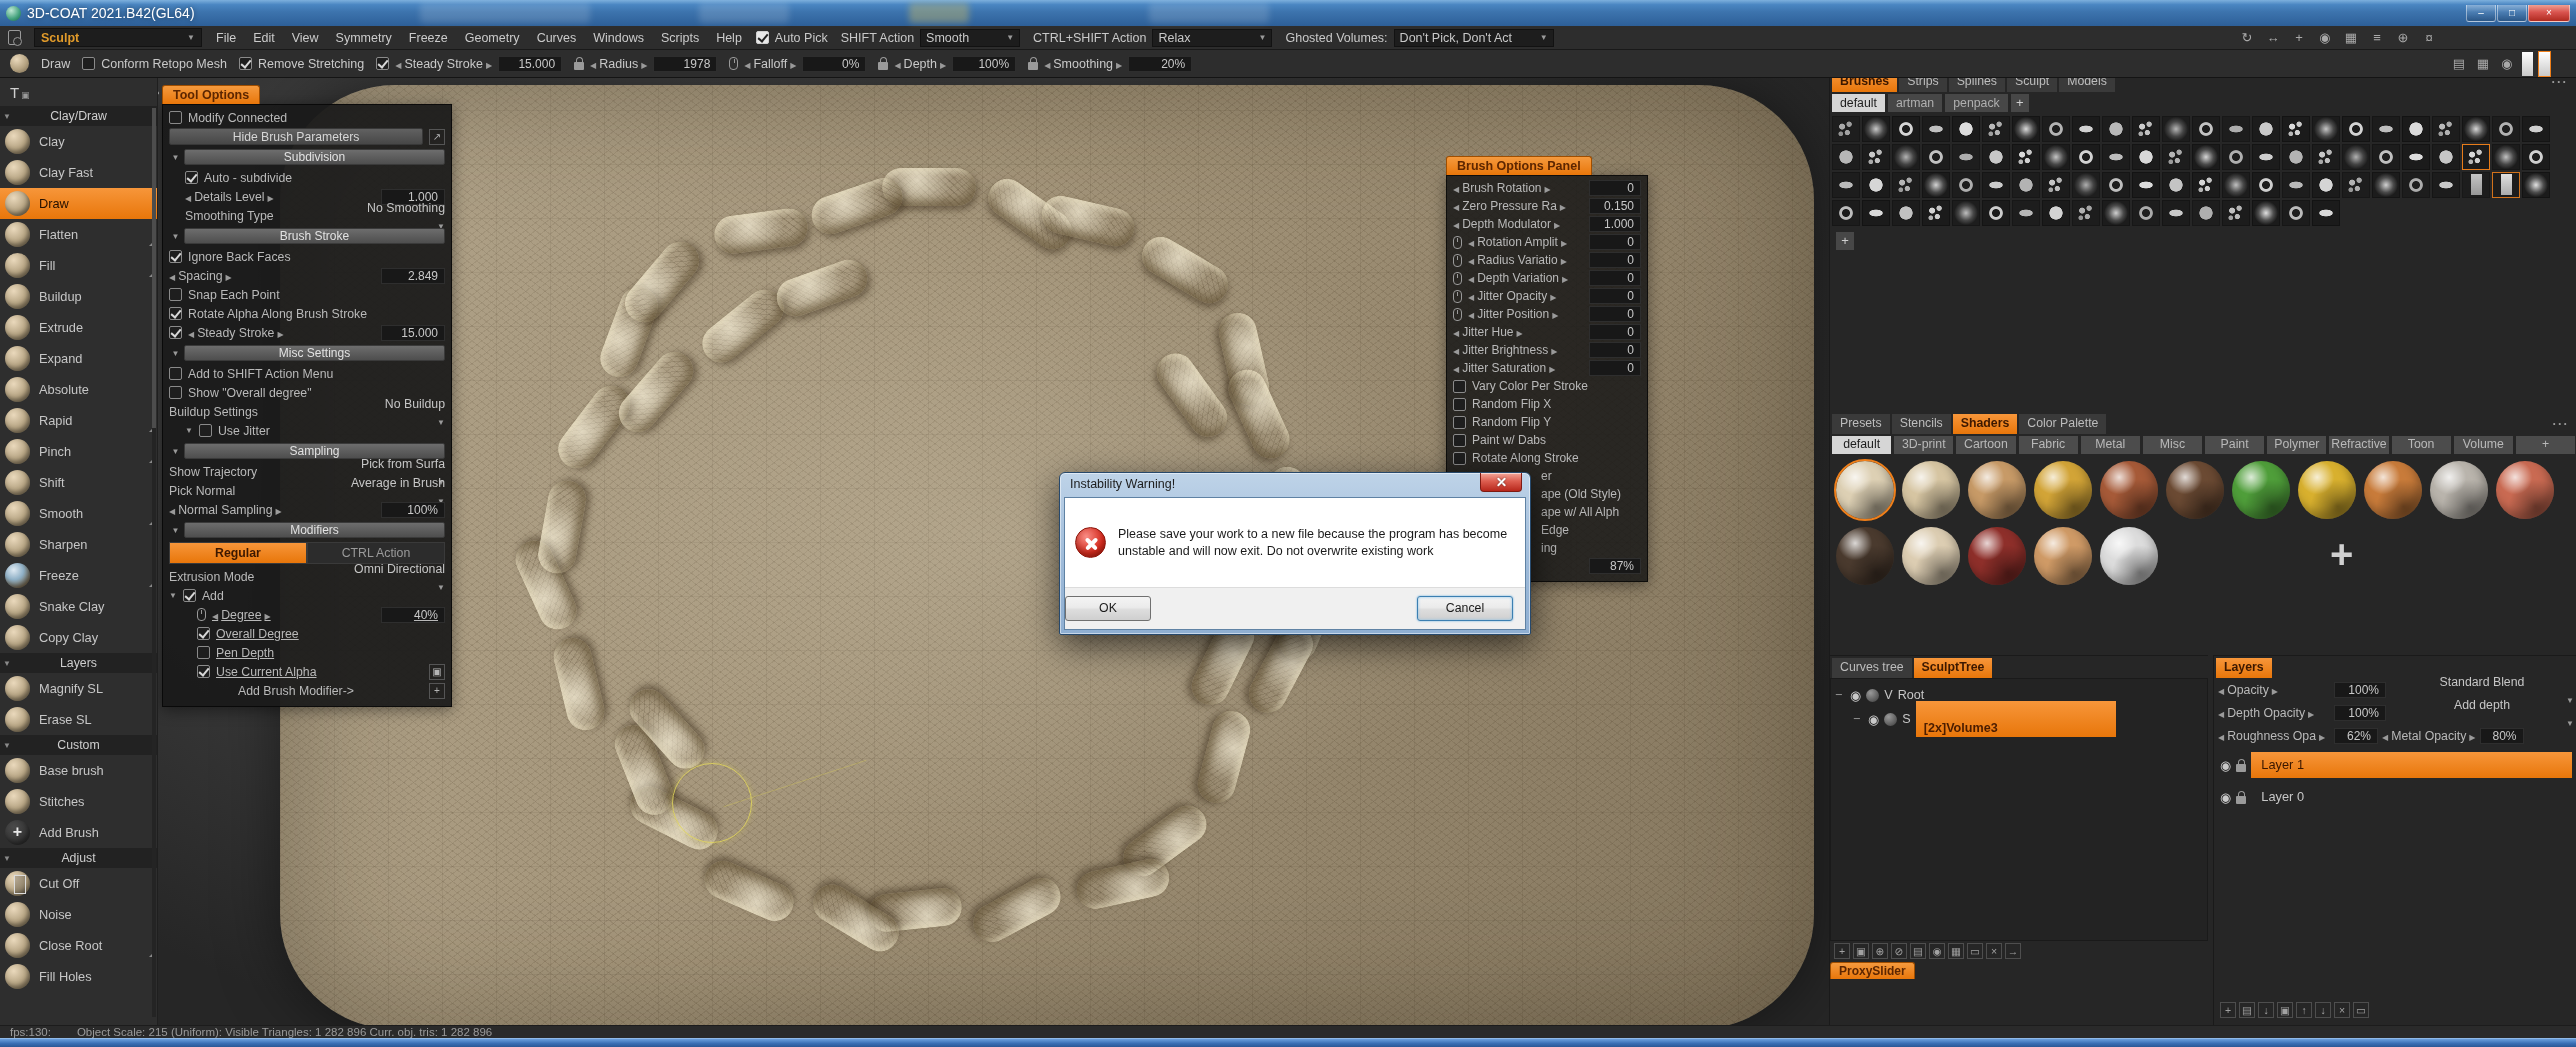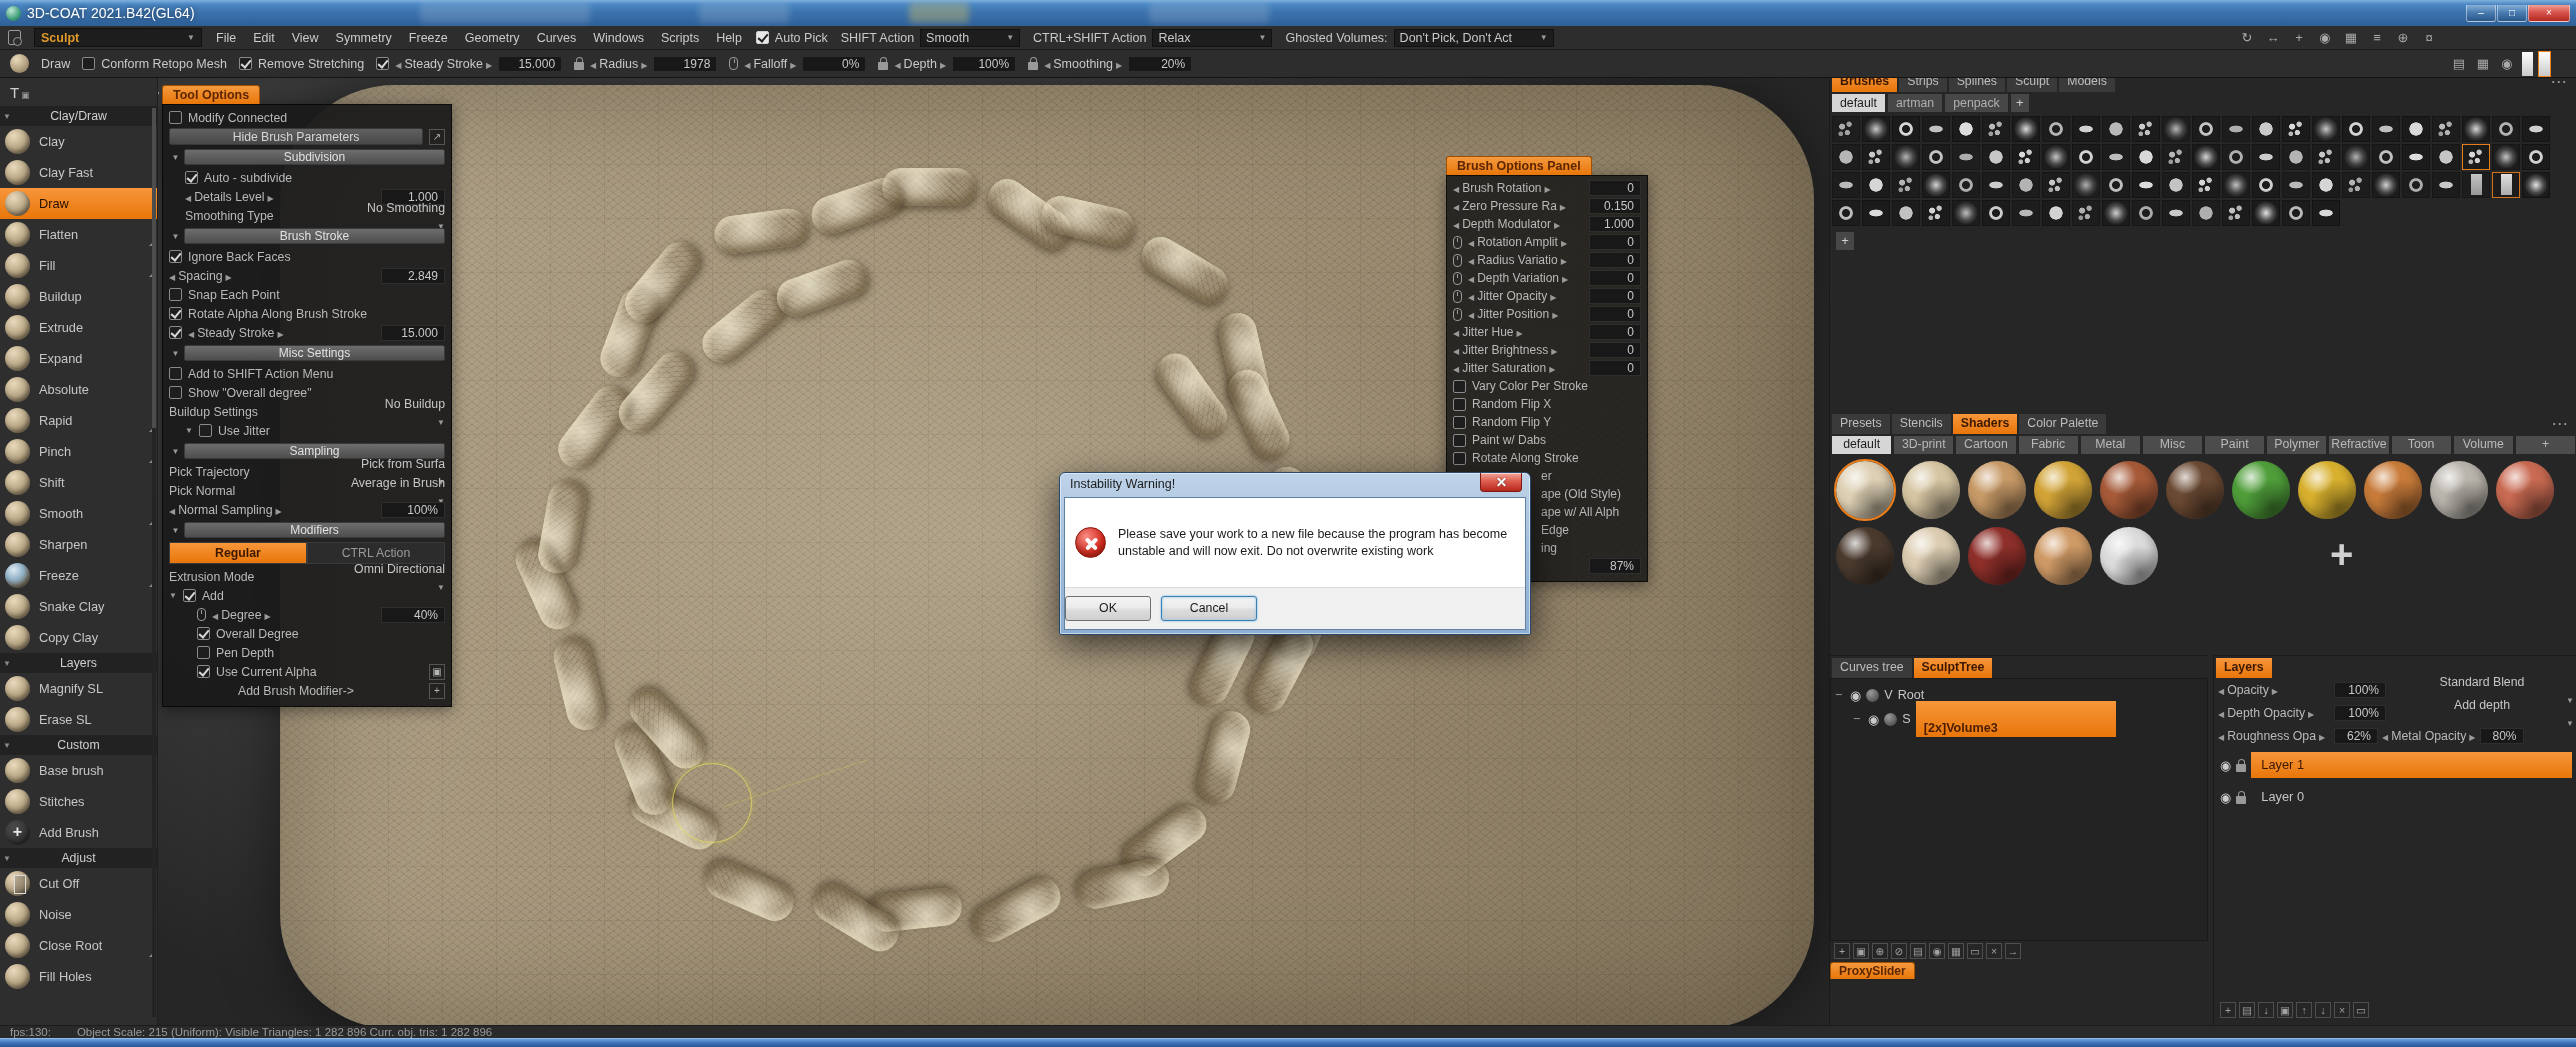--- a/index.html
+++ b/index.html
@@ -126,21 +126,21 @@
   .row { display:flex; align-items:center; height:19px; font-size:12.3px; color:#b9b9b9; gap:6px; }
   .row .val { margin-left:auto; }
   .sec { display:flex; align-items:center; height:18px; margin:2px 0; gap:2px; }
   .sec .tri { font-size:8px; color:#9a9a9a; width:13px; text-align:center; }
   .sec .bar { flex:1; background:linear-gradient(#6d6d6d,#4e4e4e); border:1px solid #3a3a3a;
     color:#e2e2e2; text-align:center; font-size:12px; height:16px; line-height:15px; border-radius:2px; }
   .wbtn { flex:1; background:linear-gradient(#616161,#474747); border:1px solid #383838;
     color:#d6d6d6; text-align:center; height:17px; line-height:16px; font-size:12.2px; border-radius:2px; }
   .sqico { width:16px; height:16px; border:1px solid #555; color:#b5b5b5; font-size:10px;
     text-align:center; line-height:14px; flex:none; }
-  .ind1 { padding-left:16px; } .ind2 { padding-left:28px; }
+  .ind1 { padding-left:16px; } .ind2 { padding-left:28px;text-decoration:underline; }
   .ddval { margin-left:auto; display:flex; align-items:center; gap:7px; color:#c6c6c6;flex-direction:column; }
   .mtabs { display:flex; height:22px; margin:3px 0; }
   .mtab { flex:1; text-align:center; line-height:21px; font-size:12.3px; background:#2c2c2c;
     border:1px solid #3a3a3a; color:#9a9a9a; }
   .mtab.sel { background:linear-gradient(#f7963a,#e8760a); color:#3c1800; font-weight:bold; }
   #tool-options { position:absolute; left:4px; top:7px; width:290px; z-index:5; }
   #brush-options { position:absolute; left:1288px; top:78px; width:202px; z-index:6; }
   #brush-options .panel-body { background:rgba(22,22,22,.84); }
   #brush-options .row { height:18px; font-size:12px; }
   #brush-options .val { min-width:52px; }
@@ -162,21 +162,21 @@
   #dialog-inner { width:100%; height:100%; background:#fff; border:1px solid #5f82a4; display:flex; flex-direction:column; }
   #dialog-body { flex:1; display:flex; align-items:center; gap:12px; padding:0 10px; }
   .err-ico { width:31px; height:31px; border-radius:50%; flex:none;
     background:radial-gradient(circle at 35% 30%, #f98d85, #d62c1f 60%, #9e1508); border:1px solid #8c150b;
     position:relative; box-shadow:inset 0 -4px 6px rgba(0,0,0,.25); }
   .err-ico .x1,.err-ico .x2 { position:absolute; left:8px; top:13.5px; width:15px; height:3.5px;
     background:#fff; border-radius:2px; }
   .err-ico .x1 { transform:rotate(45deg);} .err-ico .x2 { transform:rotate(-45deg);}
   #dialog-msg { width:402px; color:#1a1a1a; font-size:12.5px; line-height:17px; }
   #dialog-footer { height:42px; background:#f0f0f0; border-top:1px solid #dcdcdc; display:flex;
-    align-items:center; justify-content:flex-start; gap:10px; padding-right:12px; }
+    align-items:center; justify-content:space-between; gap:10px; padding-right:12px; }
   .win-btn { min-width:86px; height:25px; border:1px solid #707070; border-radius:3px;
     background:linear-gradient(#f4f4f4,#ebebeb 45%,#dddddd 55%,#cfcfcf); font-size:12.3px; color:#1a1a1a;
     text-align:center; line-height:23px; }
   .win-btn.focus { min-width:96px; border-color:#3c7fb1; box-shadow:inset 0 0 3px #8bc4ea, 0 0 2px #5aa8dd; }
 
   
   #right-dock { position:absolute; left:1829px; top:-8px; width:747px; height:955px; background:#262626;
     border-left:1px solid #1a1a1a; z-index:15; }
   #dock-tabs, #shader-tabs { display:flex; gap:2px; padding:2px 2px 0 2px; height:22px; }
   .dtab { background:#3a3a3a; color:#bdbdbd; font-size:12.3px; padding:1px 8px; line-height:17px; }
@@ -630,21 +630,21 @@
         <div class="row ind1">
           <span class="tri" style="font-size:8px;color:#9a9a9a">▼</span>
           <span class="cb"></span>
           <span>Use Jitter</span>
         </div>
         <div class="sec">
           <span class="tri">▼</span>
           <div class="bar">Sampling</div>
         </div>
         <div class="row">
-          <span>Pick Trajectory</span>
+          <span>Show Trajectory</span>
           <span class="ddval">
               <span>Pick from Surfa</span>
             <span class="caret">▼</span>
             </span>
         </div>
         <div class="row">
           <span>Pick Normal</span>
           <span class="ddval">
               <span>Average in Brush</span>
             <span class="caret">▼</span>

